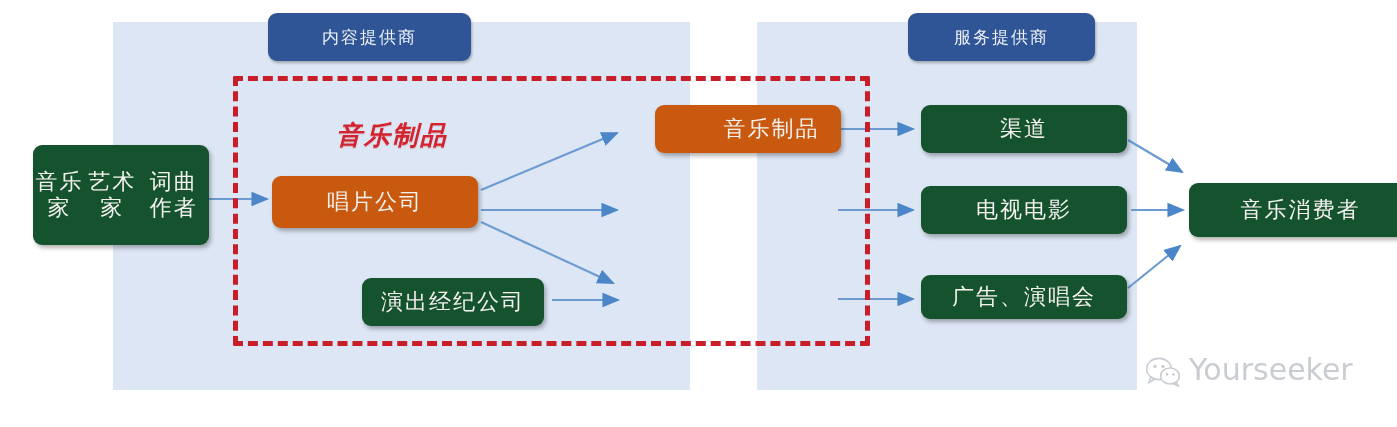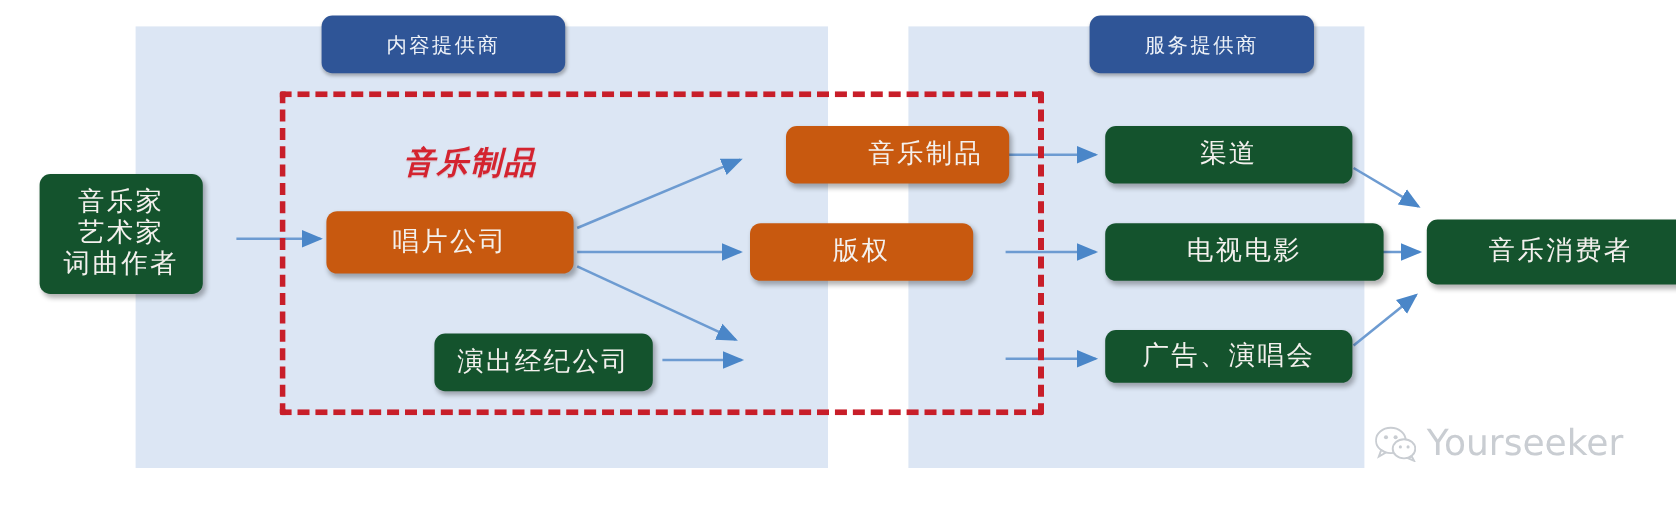--- a/index.html
+++ b/index.html
@@ -57,43 +57,43 @@
     color:#f4f1ee;
     font-size:22px;
     letter-spacing:2px;
     box-shadow:2px 3px 4px rgba(0,0,0,.3);
     line-height:1.18;
     box-sizing:border-box;
   }
   .node.gray{background:#14532d;}
   .node.orange{background:#c8590f;}
 
-  .n-creators{left:33px;top:145px;width:136px;height:100px;flex-direction:column;}
+  .n-creators{left:33px;top:145px;width:176px;height:100px;flex-direction:row;}
   .n-creators span{display:block;}
 
   .n-label{left:272px;top:176px;width:206px;height:52px;}
   .n-agency{left:362px;top:278px;width:182px;height:48px;}
 
   .n-product{left:655px;top:105px;width:186px;height:48px;padding-left:47px;}
   .n-copyright{left:625px;top:186px;width:186px;height:48px;}
   .n-artist{left:625px;top:275px;width:186px;height:48px;}
 
   .n-channel{left:921px;top:105px;width:206px;height:48px;}
-  .n-tvfilm{left:921px;top:186px;width:232px;height:48px;}
+  .n-tvfilm{left:921px;top:186px;width:206px;height:48px;}
   .n-adconcert{left:921px;top:275px;width:206px;height:44px;}
 
   .n-consumer{left:1189px;top:183px;width:223px;height:54px;}
 
   
   #arrows{position:absolute;left:0;top:0;width:1397px;height:427px;pointer-events:none;}
 
   
   .watermark{
     position:absolute;left:1146px;top:352px;
-    display:flex;align-items:center;gap:9px;
+    display:flex;align-items:flex-end;gap:9px;
     color:#c9cdd2;
     font-size:30px;
     letter-spacing:0px;
     text-shadow:0 1px 0 rgba(255,255,255,.6);
   }
   .wechat-icon{display:block;}
 </style>
 </head>
 <body>
 
@@ -149,23 +149,20 @@
   </div>
 
   <div class="node gray n-agency">
     <span>演出经纪公司</span>
   </div>
 
   <div class="node orange n-product">
     <span>音乐制品</span>
   </div>
 
-  <div class="node orange n-copyright">
-    <span>版权</span>
-  </div>
 
 
   <div class="node gray n-channel">
     <span>渠道</span>
   </div>
 
   <div class="node gray n-tvfilm">
     <span>电视电影</span>
   </div>
 

